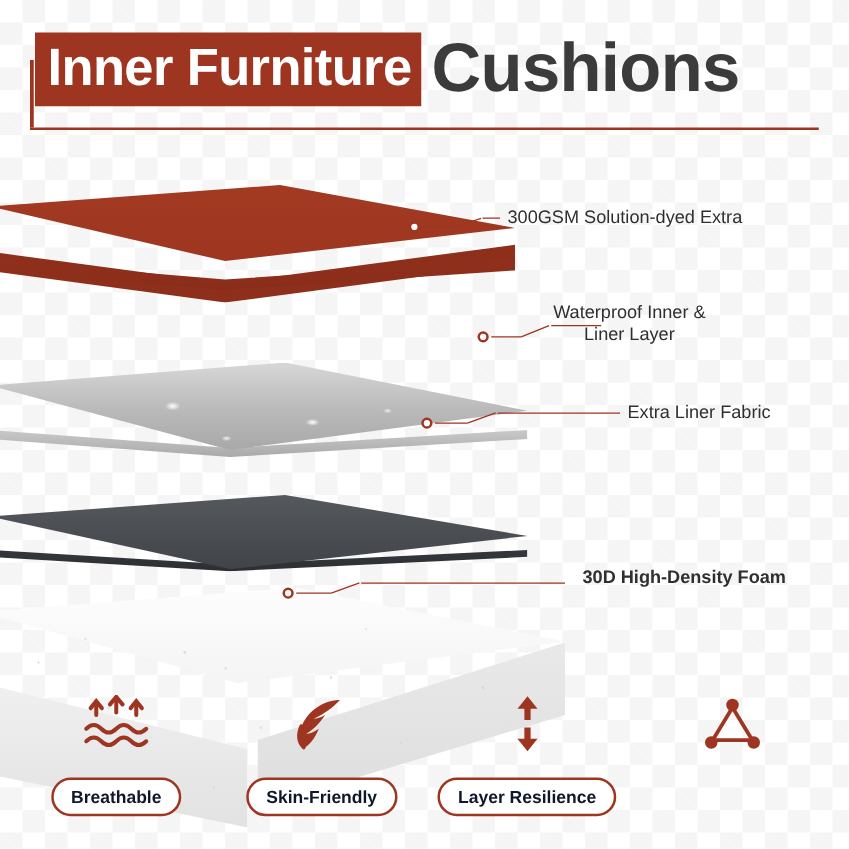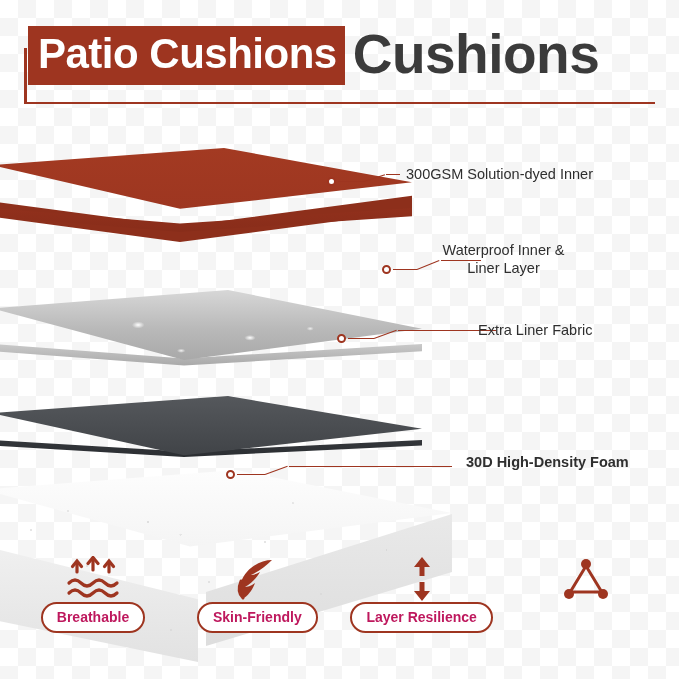--- a/index.html
+++ b/index.html
@@ -171,41 +171,41 @@
   
   .features{
     position:absolute;left:0;top:556px;width:679px;height:100px;
     display:flex;justify-content:space-between;padding:0 18px;box-sizing:border-box;
   }
   .feature{
     width:150px;display:flex;flex-direction:column;align-items:center;
   }
   .feature .ficon{height:46px;display:flex;align-items:flex-end;justify-content:center;}
   .badge{
-    margin-top:0;
+    margin-top:20px;
     border:2px solid #9e3520;
     border-radius:16px;
-    color:#be185d;
+    color:#0f172a;
     font-size:14px;font-weight:bold;
     padding:5px 14px 6px 14px;
     background:#ffffff;
     white-space:nowrap;
   }
 </style>
 </head>
 <body>
 
 <div class="bg-texture"></div>
 
 <div class="page">
 
   <div class="title-wrap">
     <div class="title-rule-left"></div>
     <div class="title-row">
-      <span class="title-hl">Patio Cushions</span>
+      <span class="title-hl">Inner Furniture</span>
       <span class="title-rest">Cushions</span>
     </div>
     <div class="title-rule"></div>
   </div>
 
   <div class="stack">
     <div class="layer fabric-body"></div>
     <div class="layer fabric-side"></div>
     <div class="layer fabric-top"></div>
 
@@ -219,38 +219,38 @@
     <div class="layer foam-front"></div>
     <div class="layer foam-top"></div>
     <div class="foam-speck"></div>
   </div>
 
   <div class="callout">
     <span class="dot" style="left:327px;top:177px;"></span>
     <span class="lead" style="left:338px;top:181px;width:26px;"></span>
     <span class="lead diag" style="left:364px;top:181px;width:22px;transform:rotate(-18deg);"></span>
     <span class="lead" style="left:386px;top:174px;width:14px;"></span>
-    <span class="ctext" style="left:406px;top:165px;">300GSM Solution-dyed Inner</span>
+    <span class="ctext" style="left:406px;top:165px;">300GSM Solution-dyed Extra</span>
   </div>
 
   <div class="callout">
     <span class="dot" style="left:382px;top:265px;"></span>
     <span class="lead" style="left:393px;top:269px;width:24px;"></span>
     <span class="lead diag" style="left:417px;top:269px;width:24px;transform:rotate(-22deg);"></span>
     <span class="lead" style="left:441px;top:260px;width:40px;"></span>
     <span class="ctext right" style="left:362px;top:241px;width:283px;">Waterproof Inner  &amp;</span>
     <span class="ctext right" style="left:362px;top:259px;width:283px;">Liner Layer</span>
   </div>
 
   <div class="callout">
     <span class="dot" style="left:337px;top:334px;"></span>
     <span class="lead" style="left:348px;top:338px;width:26px;"></span>
     <span class="lead diag" style="left:374px;top:338px;width:24px;transform:rotate(-20deg);"></span>
     <span class="lead" style="left:398px;top:330px;width:98px;"></span>
-    <span class="ctext" style="left:478px;top:321px;">Extra Liner Fabric</span>
+    <span class="ctext" style="left:502px;top:321px;">Extra Liner Fabric</span>
   </div>
 
   <div class="callout">
     <span class="dot" style="left:226px;top:470px;"></span>
     <span class="lead" style="left:237px;top:474px;width:28px;"></span>
     <span class="lead diag" style="left:265px;top:474px;width:24px;transform:rotate(-20deg);"></span>
     <span class="lead" style="left:289px;top:466px;width:163px;"></span>
     <span class="ctext" style="left:466px;top:453px;font-weight:bold;">30D High-Density Foam</span>
   </div>
 

